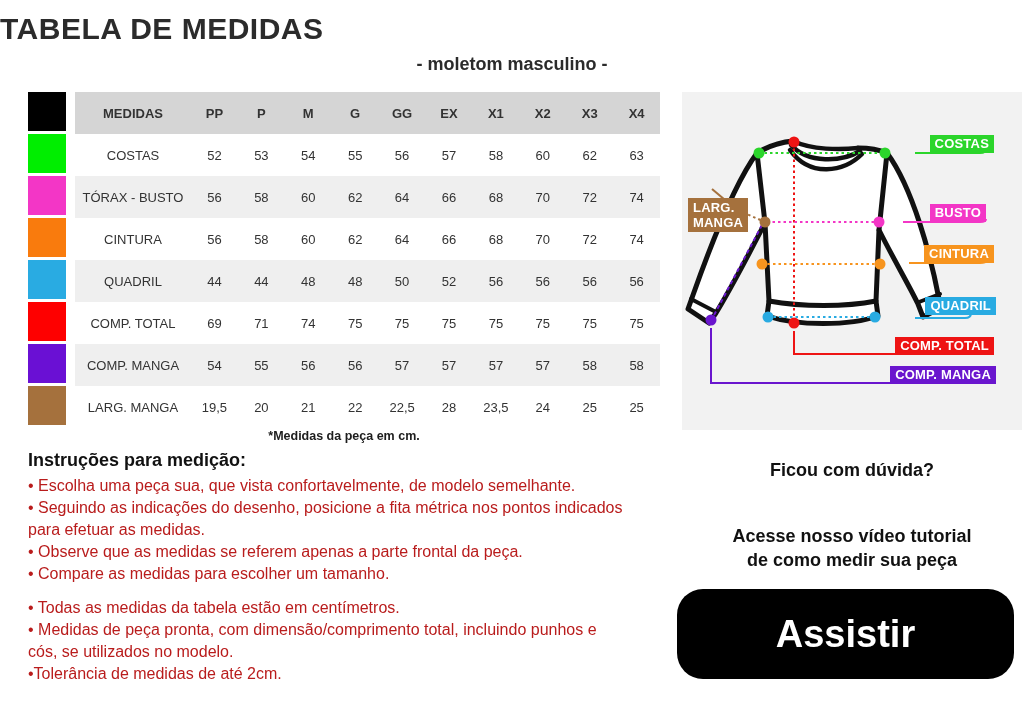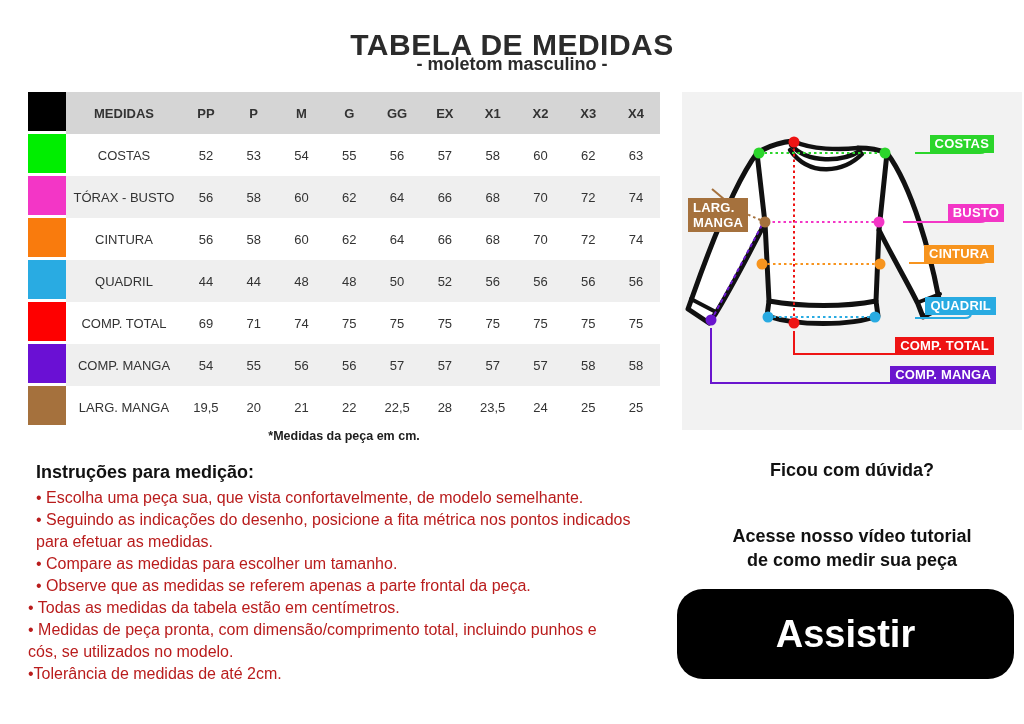--- a/index.html
+++ b/index.html
@@ -3,48 +3,48 @@
 <meta charset="utf-8">
 <style>
   html,body{margin:0;padding:0;}
   body{
     width:1024px;height:724px;position:relative;background:#ffffff;
     font-family:"Liberation Sans","DejaVu Sans",sans-serif;color:#1d1d1d;overflow:hidden;
   }
   .abs{position:absolute;}
 
   
-  .title{top:28px;left:0;width:1024px;text-align:center;font-size:30px;font-weight:700;color:#2b2b2b;letter-spacing:.5px;}
+  .title{top:12px;left:0;width:1024px;font-size:30px;font-weight:700;color:#2b2b2b;letter-spacing:.5px;}
   .subtitle{top:54px;left:0;width:1024px;text-align:center;font-size:18px;font-weight:700;color:#2b2b2b;}
 
   
   .size-table{left:28px;top:92px;width:632px;}
   .trow{display:flex;height:42px;align-items:stretch;}
   .trow.head .cell{background:#d5d5d5;font-weight:700;}
   .trow.alt .cell{background:#efefef;}
   .cell{display:flex;align-items:center;justify-content:center;font-size:13px;color:#333;}
   .swatch{width:38px;flex:0 0 38px;border-bottom:3px solid #fff;}
-  .tlabel{width:116px;flex:0 0 116px;}
+  .tlabel{width:116px;flex:0 0 116px;margin-left:9px;}
   .tval{flex:1;}
   .note{left:28px;top:429px;width:632px;text-align:center;font-size:12.5px;font-weight:700;color:#1d1d1d;}
 
   
   .panel{left:682px;top:92px;width:340px;height:338px;background:#f2f2f2;}
   .badge{position:absolute;color:#fff;font-weight:700;font-size:13px;letter-spacing:.2px;
          padding:1px 5px 2px;white-space:nowrap;line-height:15px;}
   .badge-costas{top:43px;right:28px;}
-  .badge-busto{top:112px;right:18px;}
+  .badge-busto{top:112px;right:36px;}
   .badge-cintura{top:153px;right:28px;}
   .badge-quadril{top:205px;right:26px;}
   .badge-ctotal{top:245px;right:28px;}
   .badge-cmanga{top:274px;right:26px;}
   .badge-lmanga{top:66px;left:6px;line-height:15px;padding:2px 5px;margin-top:40px;}
 
   
-  .instructions{left:36px;top:450px;width:600px;margin-top:12px;}
+  .instructions{left:28px;top:450px;width:600px;}
   .attention{left:28px;top:597px;width:600px;}
   .block-heading{font-size:18px;font-weight:700;margin:0 0 4px 0;color:#111;}
   .bullet{font-size:16px;line-height:22px;color:#b91c1c;}
 
   
   .help-q{left:682px;top:460px;width:340px;text-align:center;font-size:18px;font-weight:700;color:#111;}
   .help-cta{left:662px;top:524px;width:380px;text-align:center;font-size:18px;font-weight:700;line-height:24px;color:#111;}
   .watch-button{left:677px;top:589px;width:337px;height:90px;background:#000;border:none;border-radius:26px;
                 color:#fff;font-family:"Liberation Sans","DejaVu Sans",sans-serif;font-size:38px;font-weight:700;
                 display:flex;align-items:center;justify-content:center;cursor:pointer;}
@@ -256,22 +256,22 @@
   <div class="badge badge-lmanga" style="background-color: rgb(165, 113, 61);">
     <div>LARG.</div>
     <div>MANGA</div>
   </div>
 </div>
 
 <div class="abs instructions">
   <div class="block-heading">Instruções para medição:</div>
   <div class="bullet">• Escolha uma peça sua, que vista confortavelmente, de modelo semelhante.</div>
   <div class="bullet">• Seguindo as indicações do desenho, posicione a fita métrica nos pontos indicados para efetuar as medidas.</div>
+  <div class="bullet">• Observe que as medidas se referem apenas a parte frontal da peça.</div>
   <div class="bullet">• Compare as medidas para escolher um tamanho.</div>
-  <div class="bullet">• Observe que as medidas se referem apenas a parte frontal da peça.</div>
 </div>
 
 <div class="abs attention">
   <div class="bullet">• Todas as medidas da tabela estão em centímetros.</div>
   <div class="bullet">• Medidas de peça pronta, com dimensão/comprimento total, incluindo punhos e cós, se utilizados no modelo.</div>
   <div class="bullet">•Tolerância de medidas de até 2cm.</div>
 </div>
 
 <div class="abs help-q">Ficou com dúvida?</div>
 <div class="abs help-cta">

